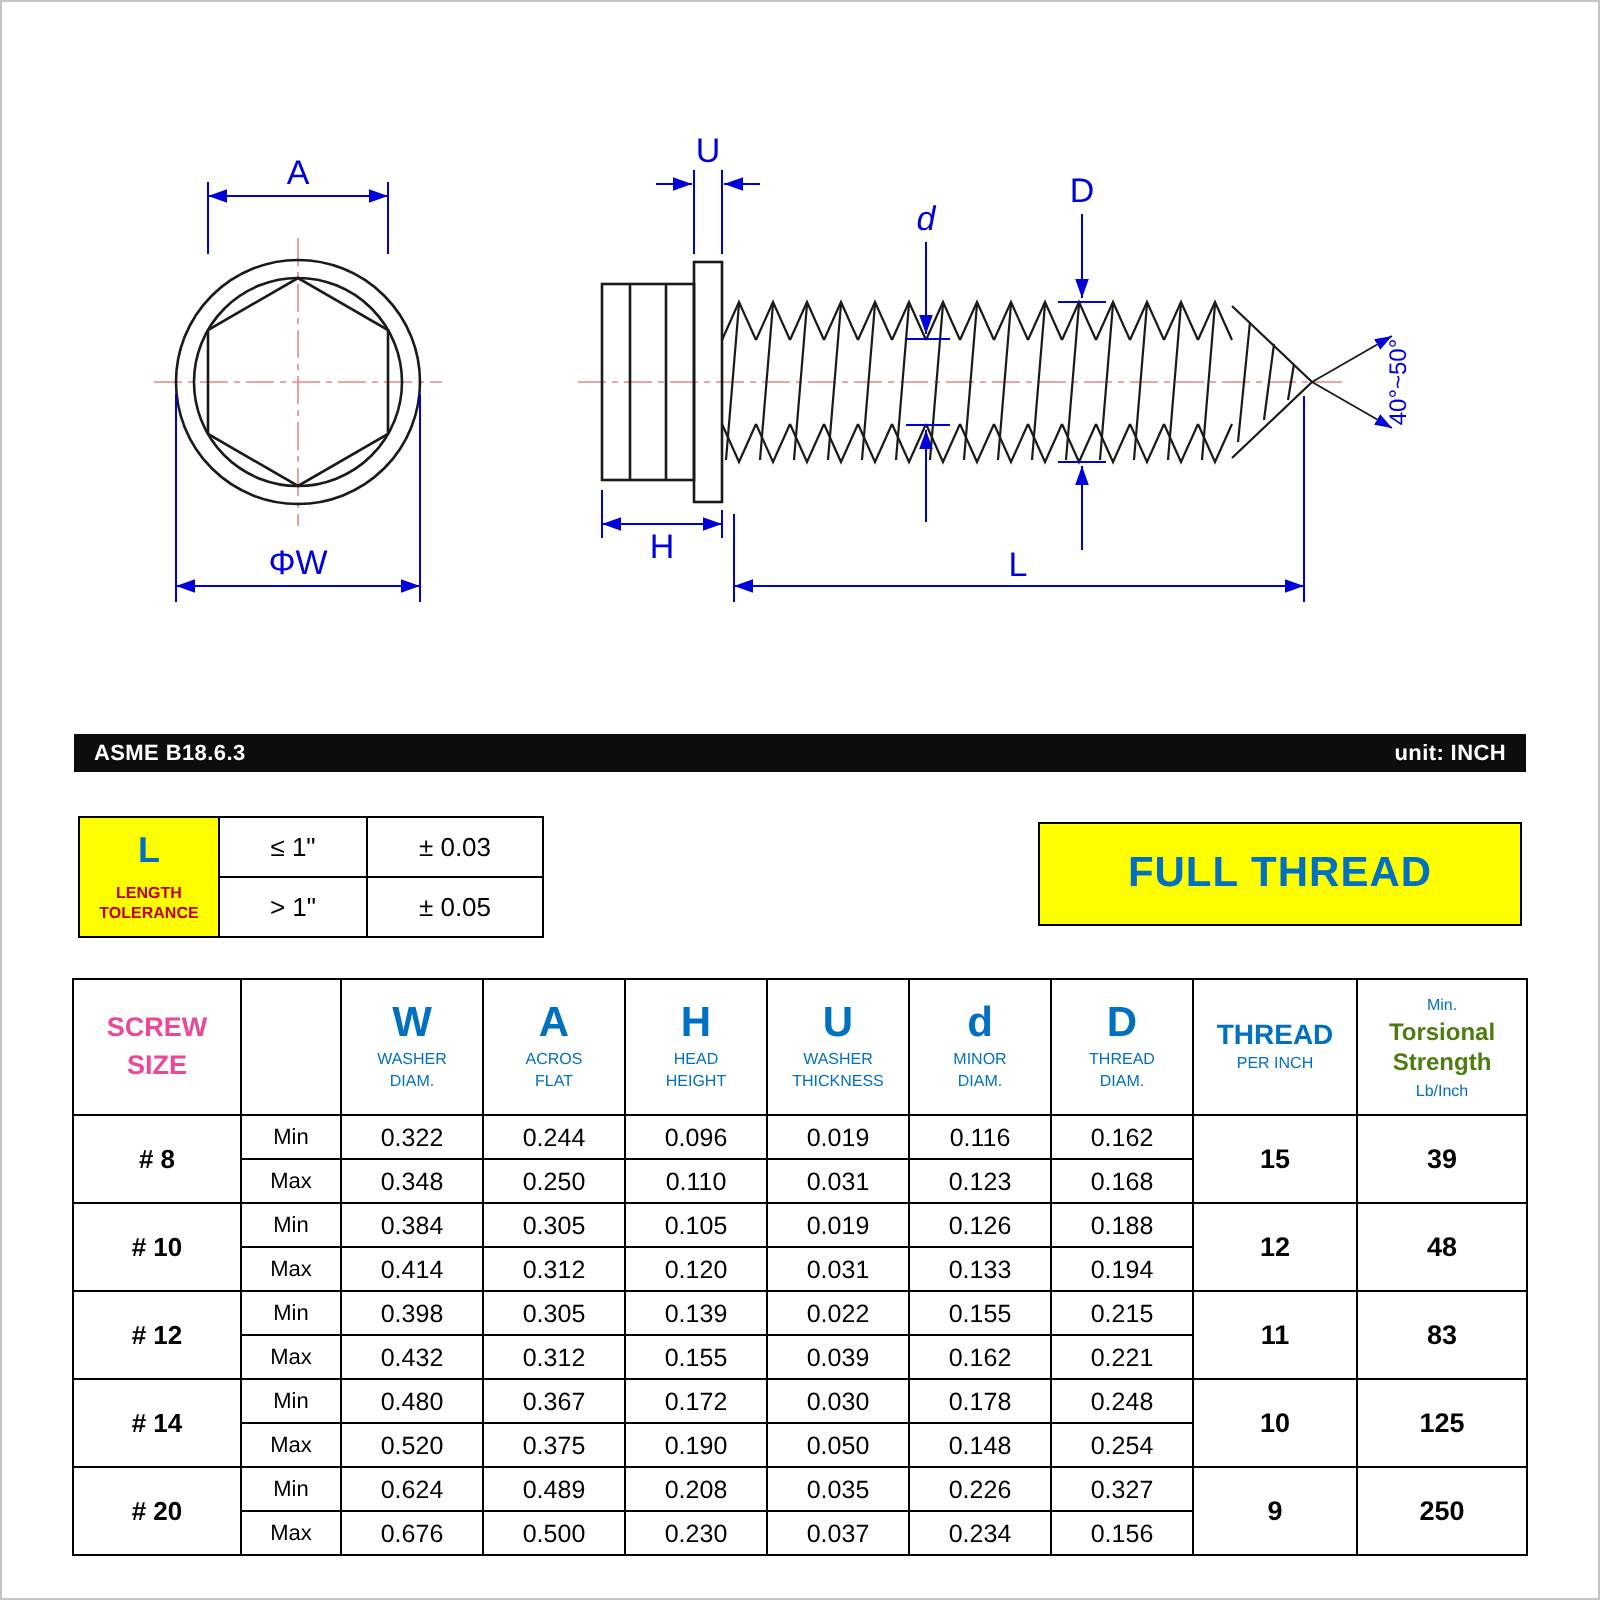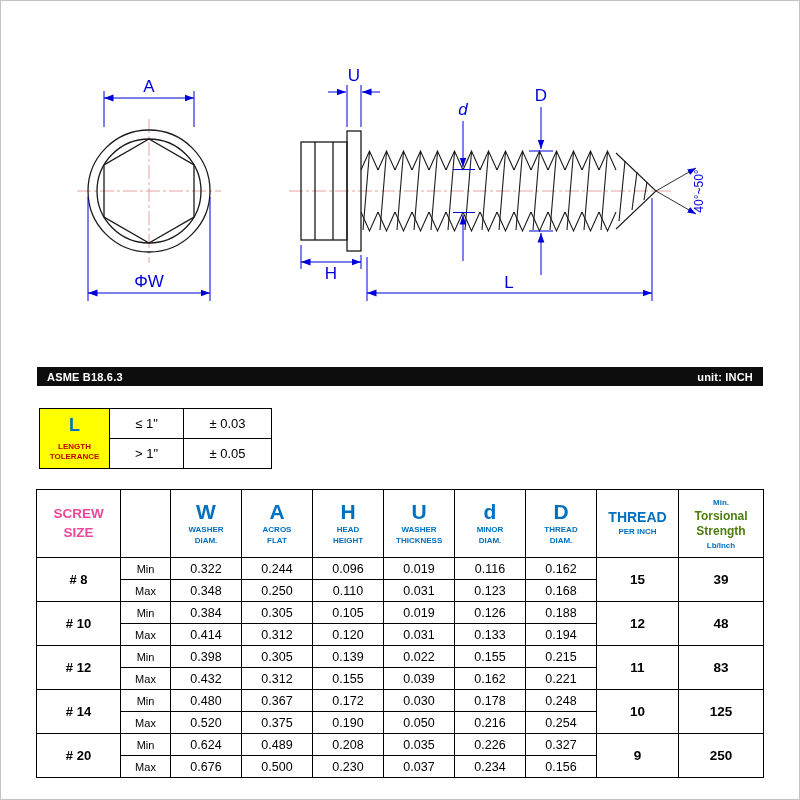--- a/index.html
+++ b/index.html
@@ -27,21 +27,21 @@
     display:flex; align-items:center; justify-content:center;
     color:#0070c0; font-weight:bold; font-size:21px; letter-spacing:.5px; }
 
   table.spec { border-collapse:collapse; margin:20px auto 0; table-layout:fixed; width:727px; }
   .spec th, .spec td { border:1px solid #000; text-align:center; vertical-align:middle; padding:0; background:#fff; }
   .spec .head-row th { height:68px; }
   .h-size { color:#ec4899; font-size:13.5px; font-weight:bold; line-height:1.4; }
   .h-size span { display:inline-block; max-width:56px; }
   .h-sym, .h-torsion { background:#ffff00; }
   .sym { color:#0070c0; font-size:21px; font-weight:bold; line-height:1.05; }
-  .sub { color:#0070c0; font-size:8px; font-weight:bold; line-height:1.3; max-width:46px; margin:2px auto 0; }
+  .sub { color:#0070c0; font-size:8px; font-weight:normal; line-height:1.3; max-width:46px; margin:2px auto 0; }
   .sym2 { color:#0070c0; font-size:14px; font-weight:bold; line-height:1.1; }
   .tor-main { color:#4d7c0f; font-size:12px; font-weight:bold; line-height:1.25; }
   .spec td { height:22px; }
   .c-size { font-weight:bold; font-size:13px; color:#000; }
   .c-mm { font-size:11px; color:#000; }
   .c-val { font-size:12.5px; color:#000; }
   .c-tpi, .c-tor { font-weight:bold; font-size:13.5px; color:#000; }
 </style>
 </head>
 <body>
@@ -168,20 +168,21 @@
         <td class="tol-c">≤ 1"</td>
         <td class="tol-v">± 0.03</td>
       </tr>
       <tr>
         <td class="tol-c">&gt; 1"</td>
         <td class="tol-v">± 0.05</td>
       </tr>
     </tbody>
       </table>
 
+    <div class="full-thread">FULL THREAD</div>
   </div>
 
   <table class="spec">
     <colgroup>
       <col style="width:84px">
         <col style="width:50px">
       <col style="width:71px">
         <col style="width:71px">
         <col style="width:71px">
       <col style="width:71px">
@@ -310,21 +311,21 @@
       <td class="c-val">0.248</td>
       <td class="c-tpi" rowspan="2">10</td>
       <td class="c-tor" rowspan="2">125</td>
     </tr>
     <tr>
       <td class="c-mm">Max</td>
       <td class="c-val">0.520</td>
       <td class="c-val">0.375</td>
       <td class="c-val">0.190</td>
       <td class="c-val">0.050</td>
-      <td class="c-val">0.216</td>
+      <td class="c-val">0.148</td>
       <td class="c-val">0.254</td>
     </tr>
 
     <tr>
       <td class="c-size" rowspan="2"># 20</td>
       <td class="c-mm">Min</td>
       <td class="c-val">0.624</td>
       <td class="c-val">0.489</td>
       <td class="c-val">0.208</td>
       <td class="c-val">0.035</td>

